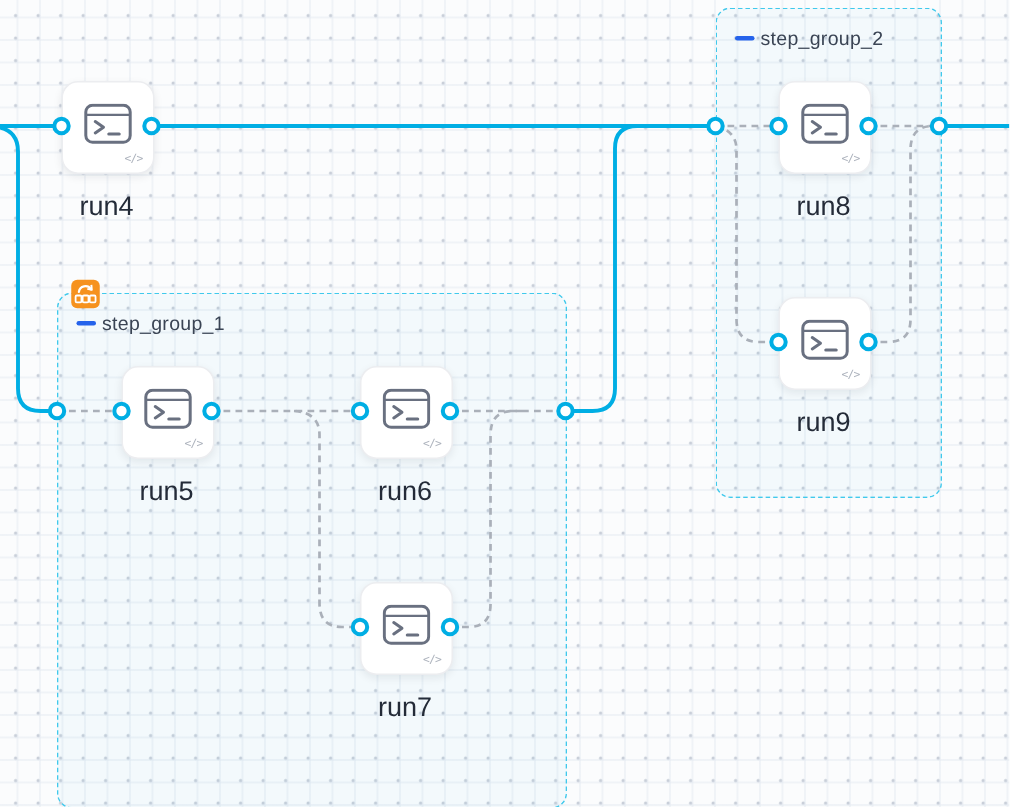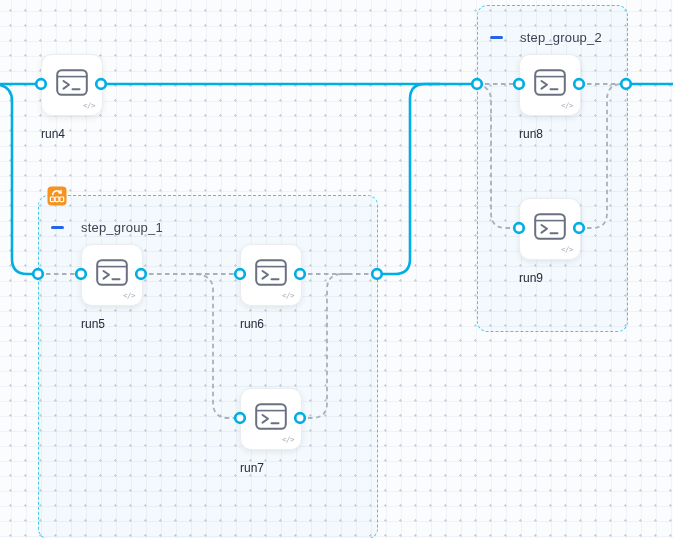--- a/index.html
+++ b/index.html
@@ -20,22 +20,22 @@
   }
   .group{
     position:absolute;
     border:1.5px dashed #41C9EC;
     border-radius:10px;
     background:rgba(80,195,235,0.045);
     box-sizing:border-box;
     z-index:1;
   }
   .group-header{
-    position:absolute;left:12px;top:24px;
-    display:flex;align-items:center;gap:17px;
+    position:absolute;left:12px;top:12px;
+    display:flex;align-items:center;gap:4px;
     white-space:nowrap;
   }
   .minus-btn{
     width:13px;height:3.5px;border-radius:2px;
     background:#2563EB;display:inline-block;cursor:pointer;
   }
   .group-label{
     font-size:13px;color:#3A4454;font-weight:500;letter-spacing:.2px;
   }
   .loop-badge{
@@ -49,21 +49,21 @@
     display:flex;align-items:center;justify-content:center;
     cursor:pointer;
   }
   .node-box svg.term{margin-top:-5px;}
   .code-badge{
     position:absolute;right:7px;bottom:5px;
     font-size:7.5px;color:#ADB3BD;letter-spacing:-0.5px;
     font-family:"DejaVu Sans Mono",monospace;
   }
   .node-label{
-    margin-top:12px;font-size:12px;color:#242B38;
+    margin-top:12px;text-align:center;font-size:18px;color:#242B38;
     line-height:1;
   }
   #edges{position:absolute;left:0;top:0;z-index:6;pointer-events:none;}
   .edge-solid{fill:none;stroke:#00AEE4;stroke-width:2.6px;}
   .edge-dash{fill:none;stroke:#AAB0B9;stroke-width:1.8px;stroke-dasharray:4.5 3.5;}
   .port{fill:#fff;stroke:#00AEE4;stroke-width:2.7px;}
 </style>
 </head>
 <body>
 

